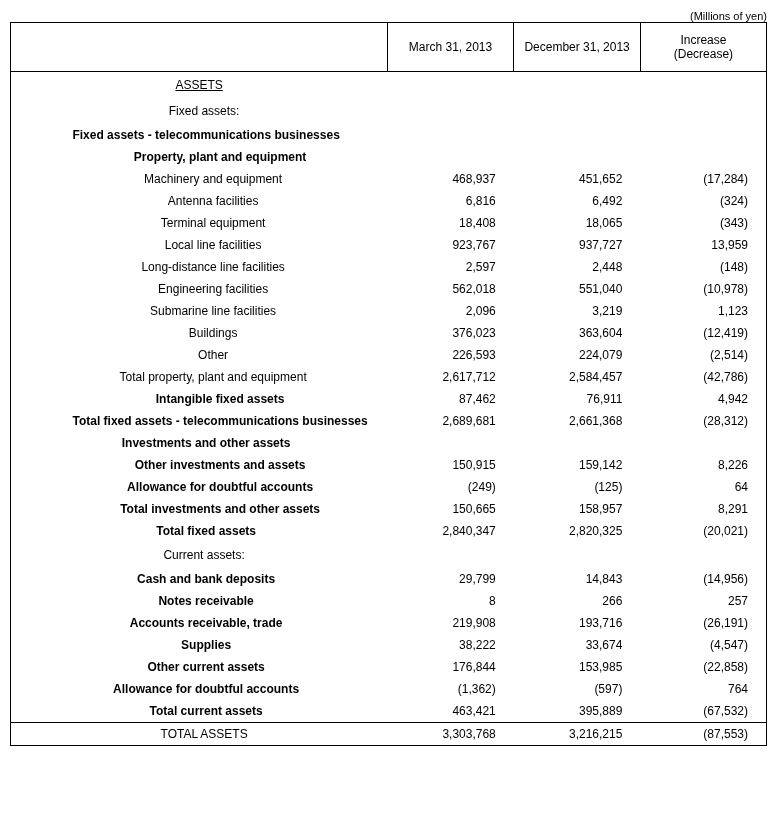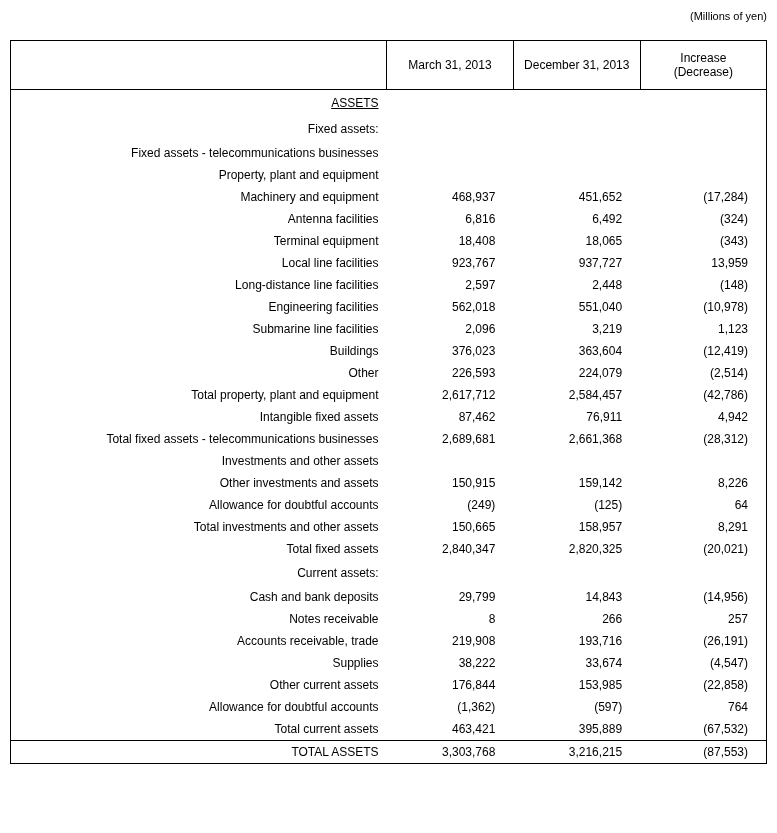--- a/index.html
+++ b/index.html
@@ -7,21 +7,21 @@
     font-size: 12px;
     color: #000;
     background: #fff;
     margin: 0;
     padding: 10px;
     width: 757px;
   }
   .unit-label {
     text-align: right;
     font-size: 11px;
-    margin-bottom: 18px;
+    margin-bottom: 0;
   }
   table {
     border-collapse: collapse;
     width: 100%;
   }
   th, td {
     font-weight: normal;
     padding: 4px 8px;
     font-size: 12px;
   }
@@ -32,39 +32,39 @@
     vertical-align: middle;
   }
   th:first-child {
     width: 400px;
   }
   th.col {
     width: 119px;
   }
   td.label {
     border-left: 1px solid #000;
-    text-align: right;
+    text-align: center;
   }
   td.num {
     text-align: right;
     padding-right: 18px;
   }
   td.last {
     border-right: 1px solid #000;
   }
   .section-row td {
     padding-top: 6px;
     padding-bottom: 6px;
   }
   .underline {
     text-decoration: underline;
   }
   .indent1 { padding-left: 18px; }
-  .indent2 { padding-left: 22px; }
-  .indent3 { padding-left: 50px; }
+  .indent2 { padding-left: 22px; font-weight: bold; }
+  .indent3 { padding-left: 50px; font-weight: bold; }
   .indent4 { padding-left: 36px; }
   .bottom-border td {
     border-bottom: 1px solid #000;
   }
 </style>
 </head>
 <body>
 
 <div class="unit-label">(Millions of yen)</div>
 

